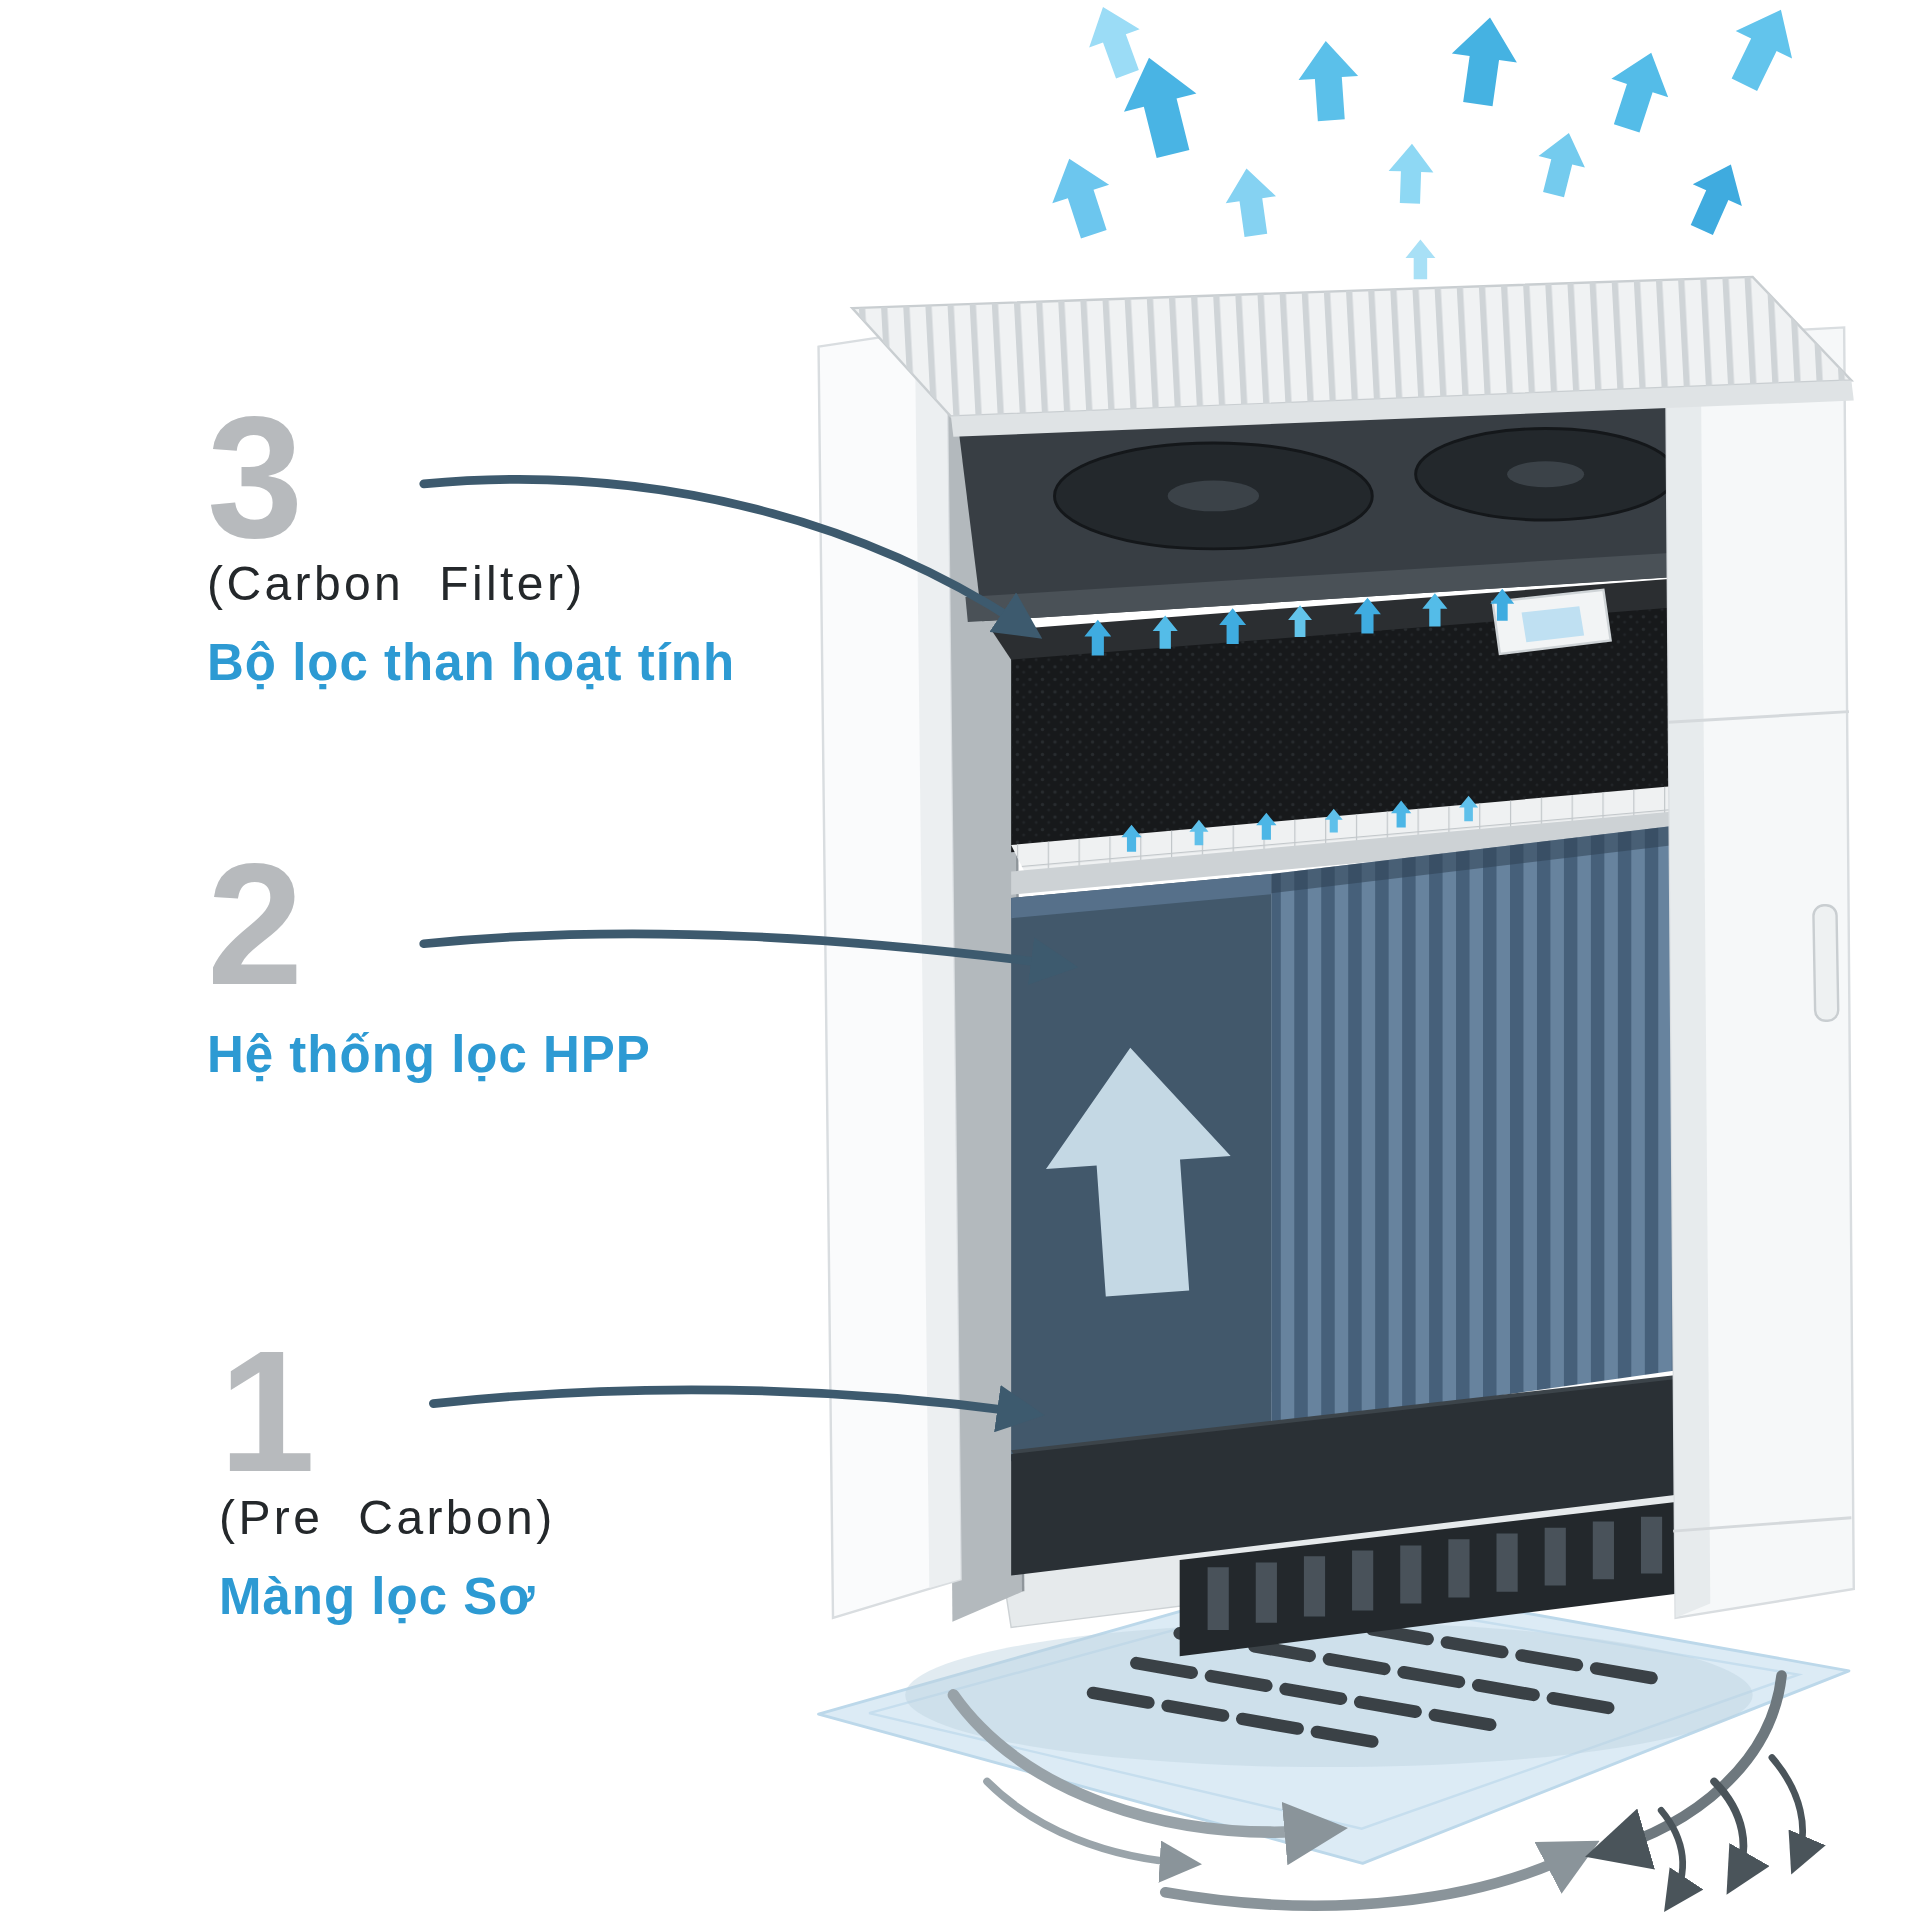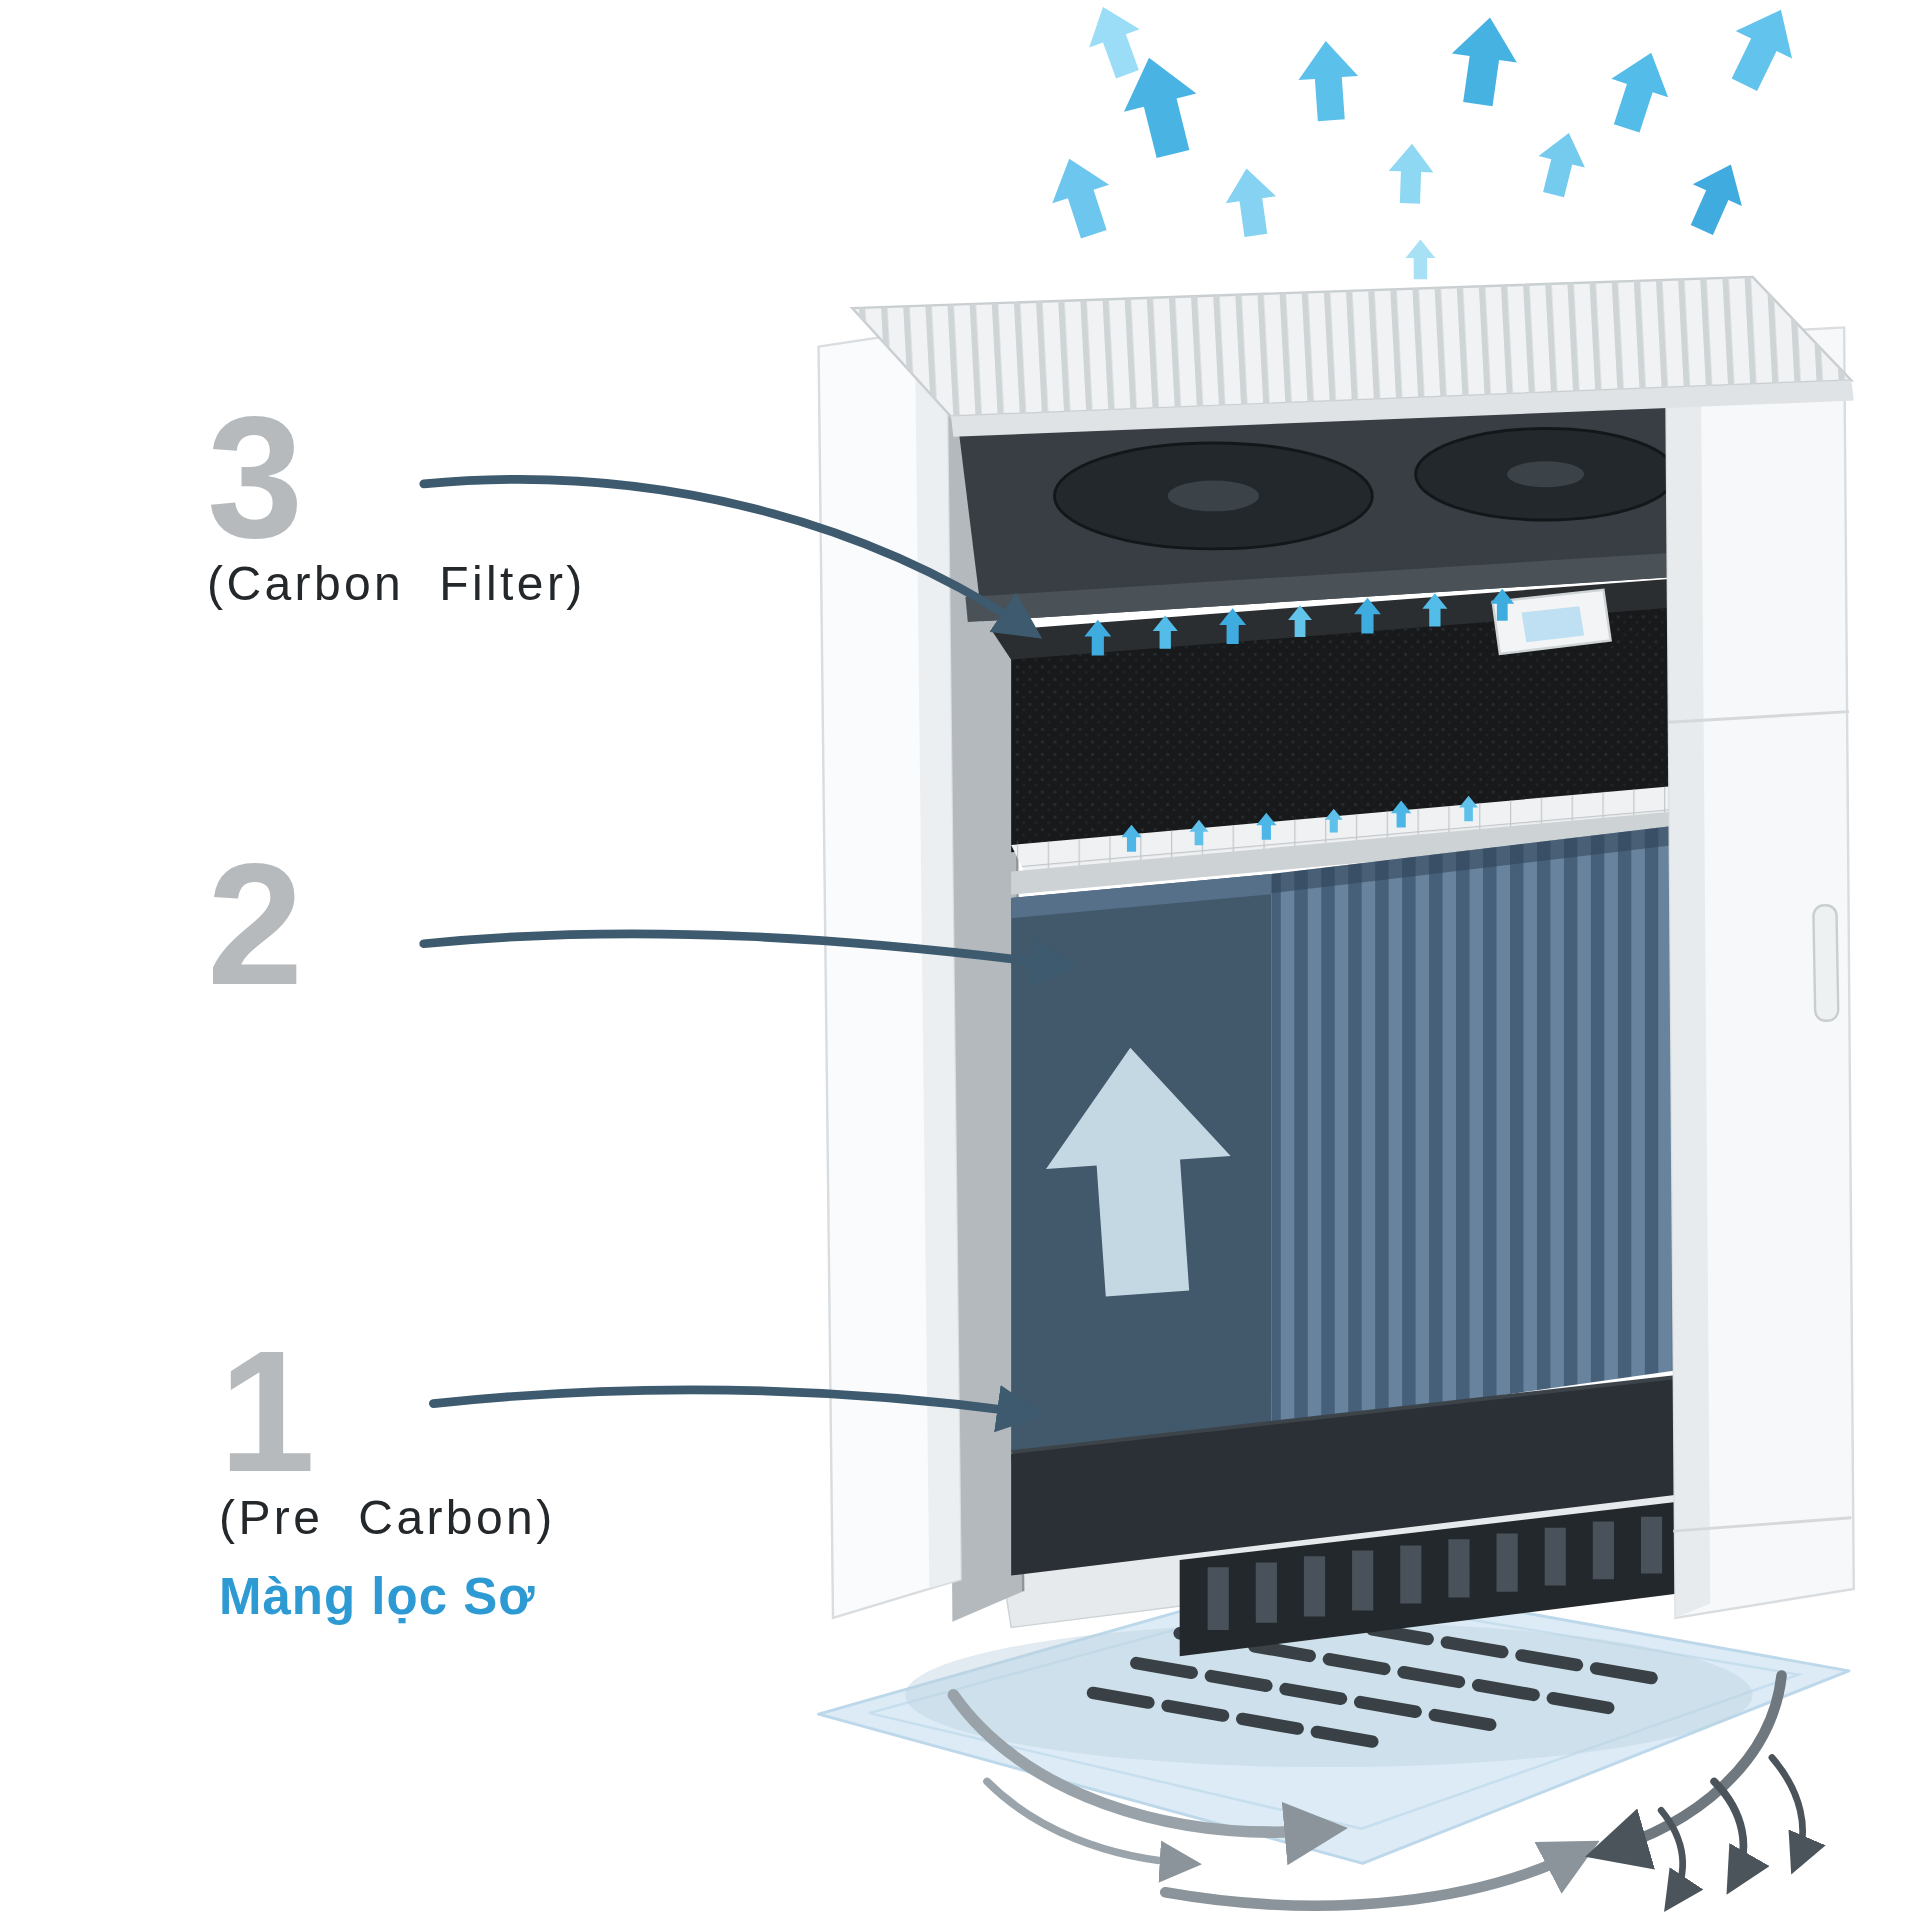--- a/index.html
+++ b/index.html
@@ -171,24 +171,26 @@
   <g fill="none" stroke="#3d5a6e" stroke-linecap="round">
     <path d="M880 1005 C 1350 960 1800 1080 2140 1310" stroke-width="18" marker-end="url(#mDark)"></path>
     <path d="M880 1960 C 1330 1915 1790 1950 2210 2005" stroke-width="18" marker-end="url(#mDark)"></path>
     <path d="M900 2915 C 1320 2870 1740 2880 2140 2935" stroke-width="18" marker-end="url(#mDark)"></path>
   </g>
 </svg>
 
 <div class="callout" id="callout-3">
   <div class="num">3</div>
   <div class="en">(Carbon Filter)</div>
+  <div class="vi">Bộ lọc than hoạt tính</div>
 </div>
 
 <div class="callout" id="callout-2">
   <div class="num">2</div>
+  <div class="vi">Hệ thống lọc HPP</div>
 </div>
 
 <div class="callout" id="callout-1">
   <div class="num">1</div>
   <div class="en">(Pre Carbon)</div>
   <div class="vi">Màng lọc Sơ</div>
 </div>
 
 
 </body></html>

